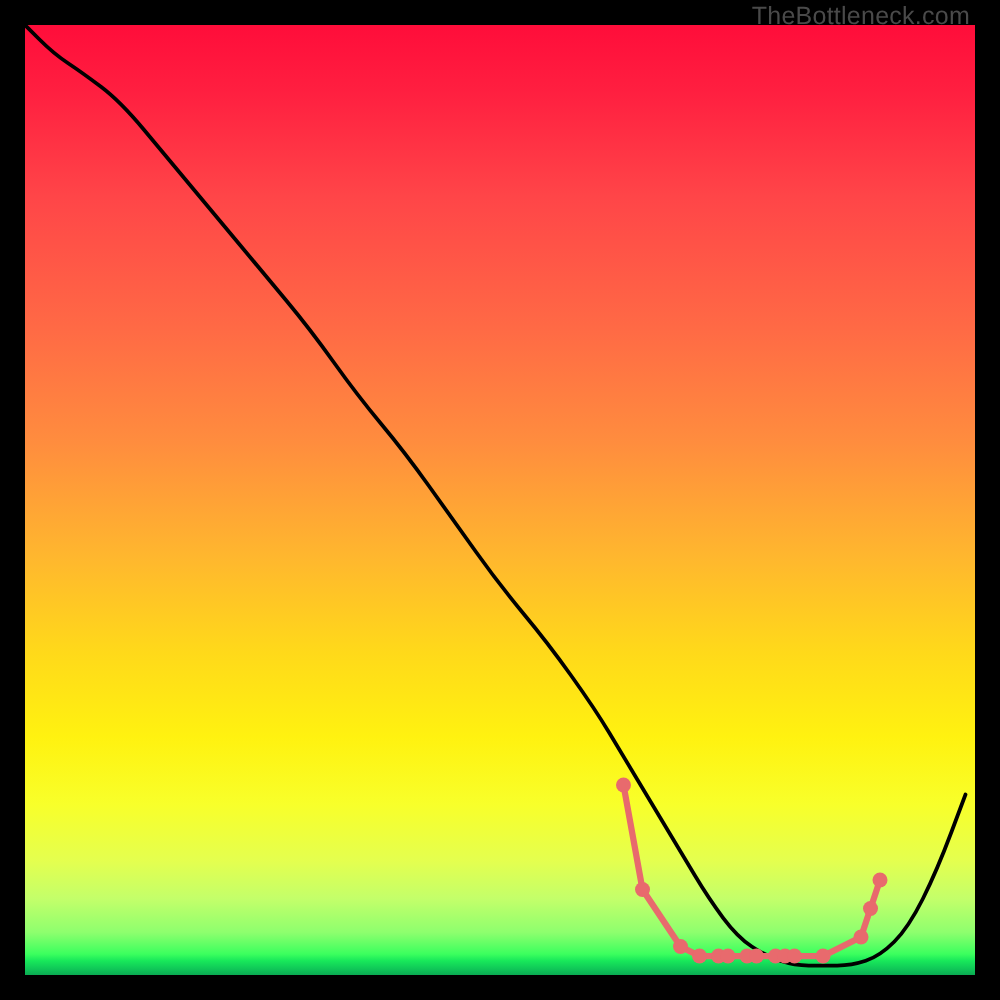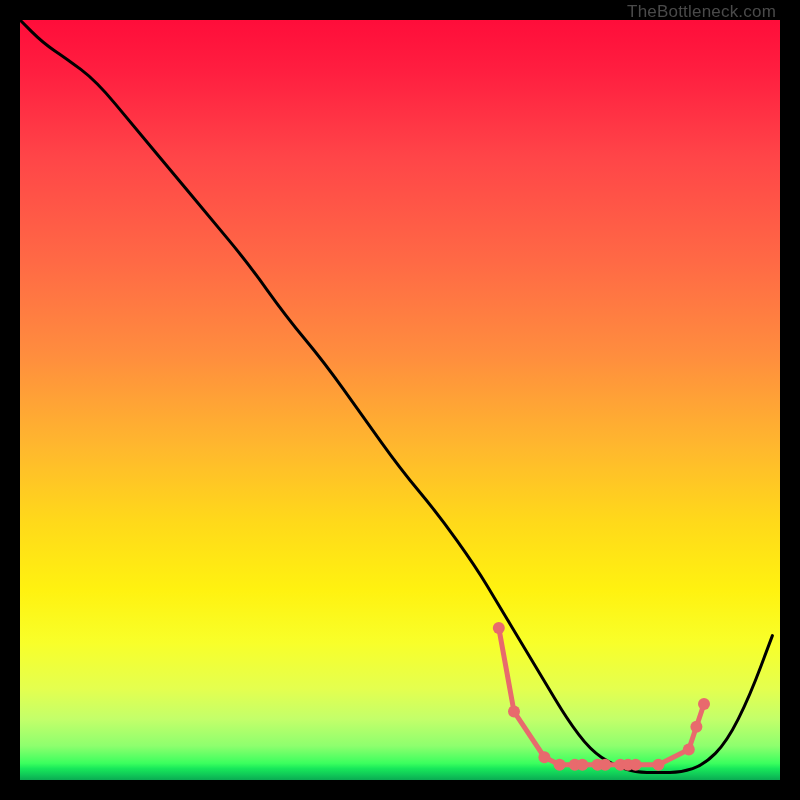--- a/index.html
+++ b/index.html
@@ -51,21 +51,21 @@
     top: 20px;
     width: 760px;
     height: 760px;
     pointer-events: none;
   }
   .watermark {
     position: absolute;
     top: 2px;
     right: 24px;
     color: #4a4a4a;
-    font-size: 17px;
+    font-size: 20px;
     font-weight: 500;
     letter-spacing: 0.2px;
   }
 </style>
 </head>
 <body>
 
 <div class="frame">
 
   <div class="plot-area"></div>

